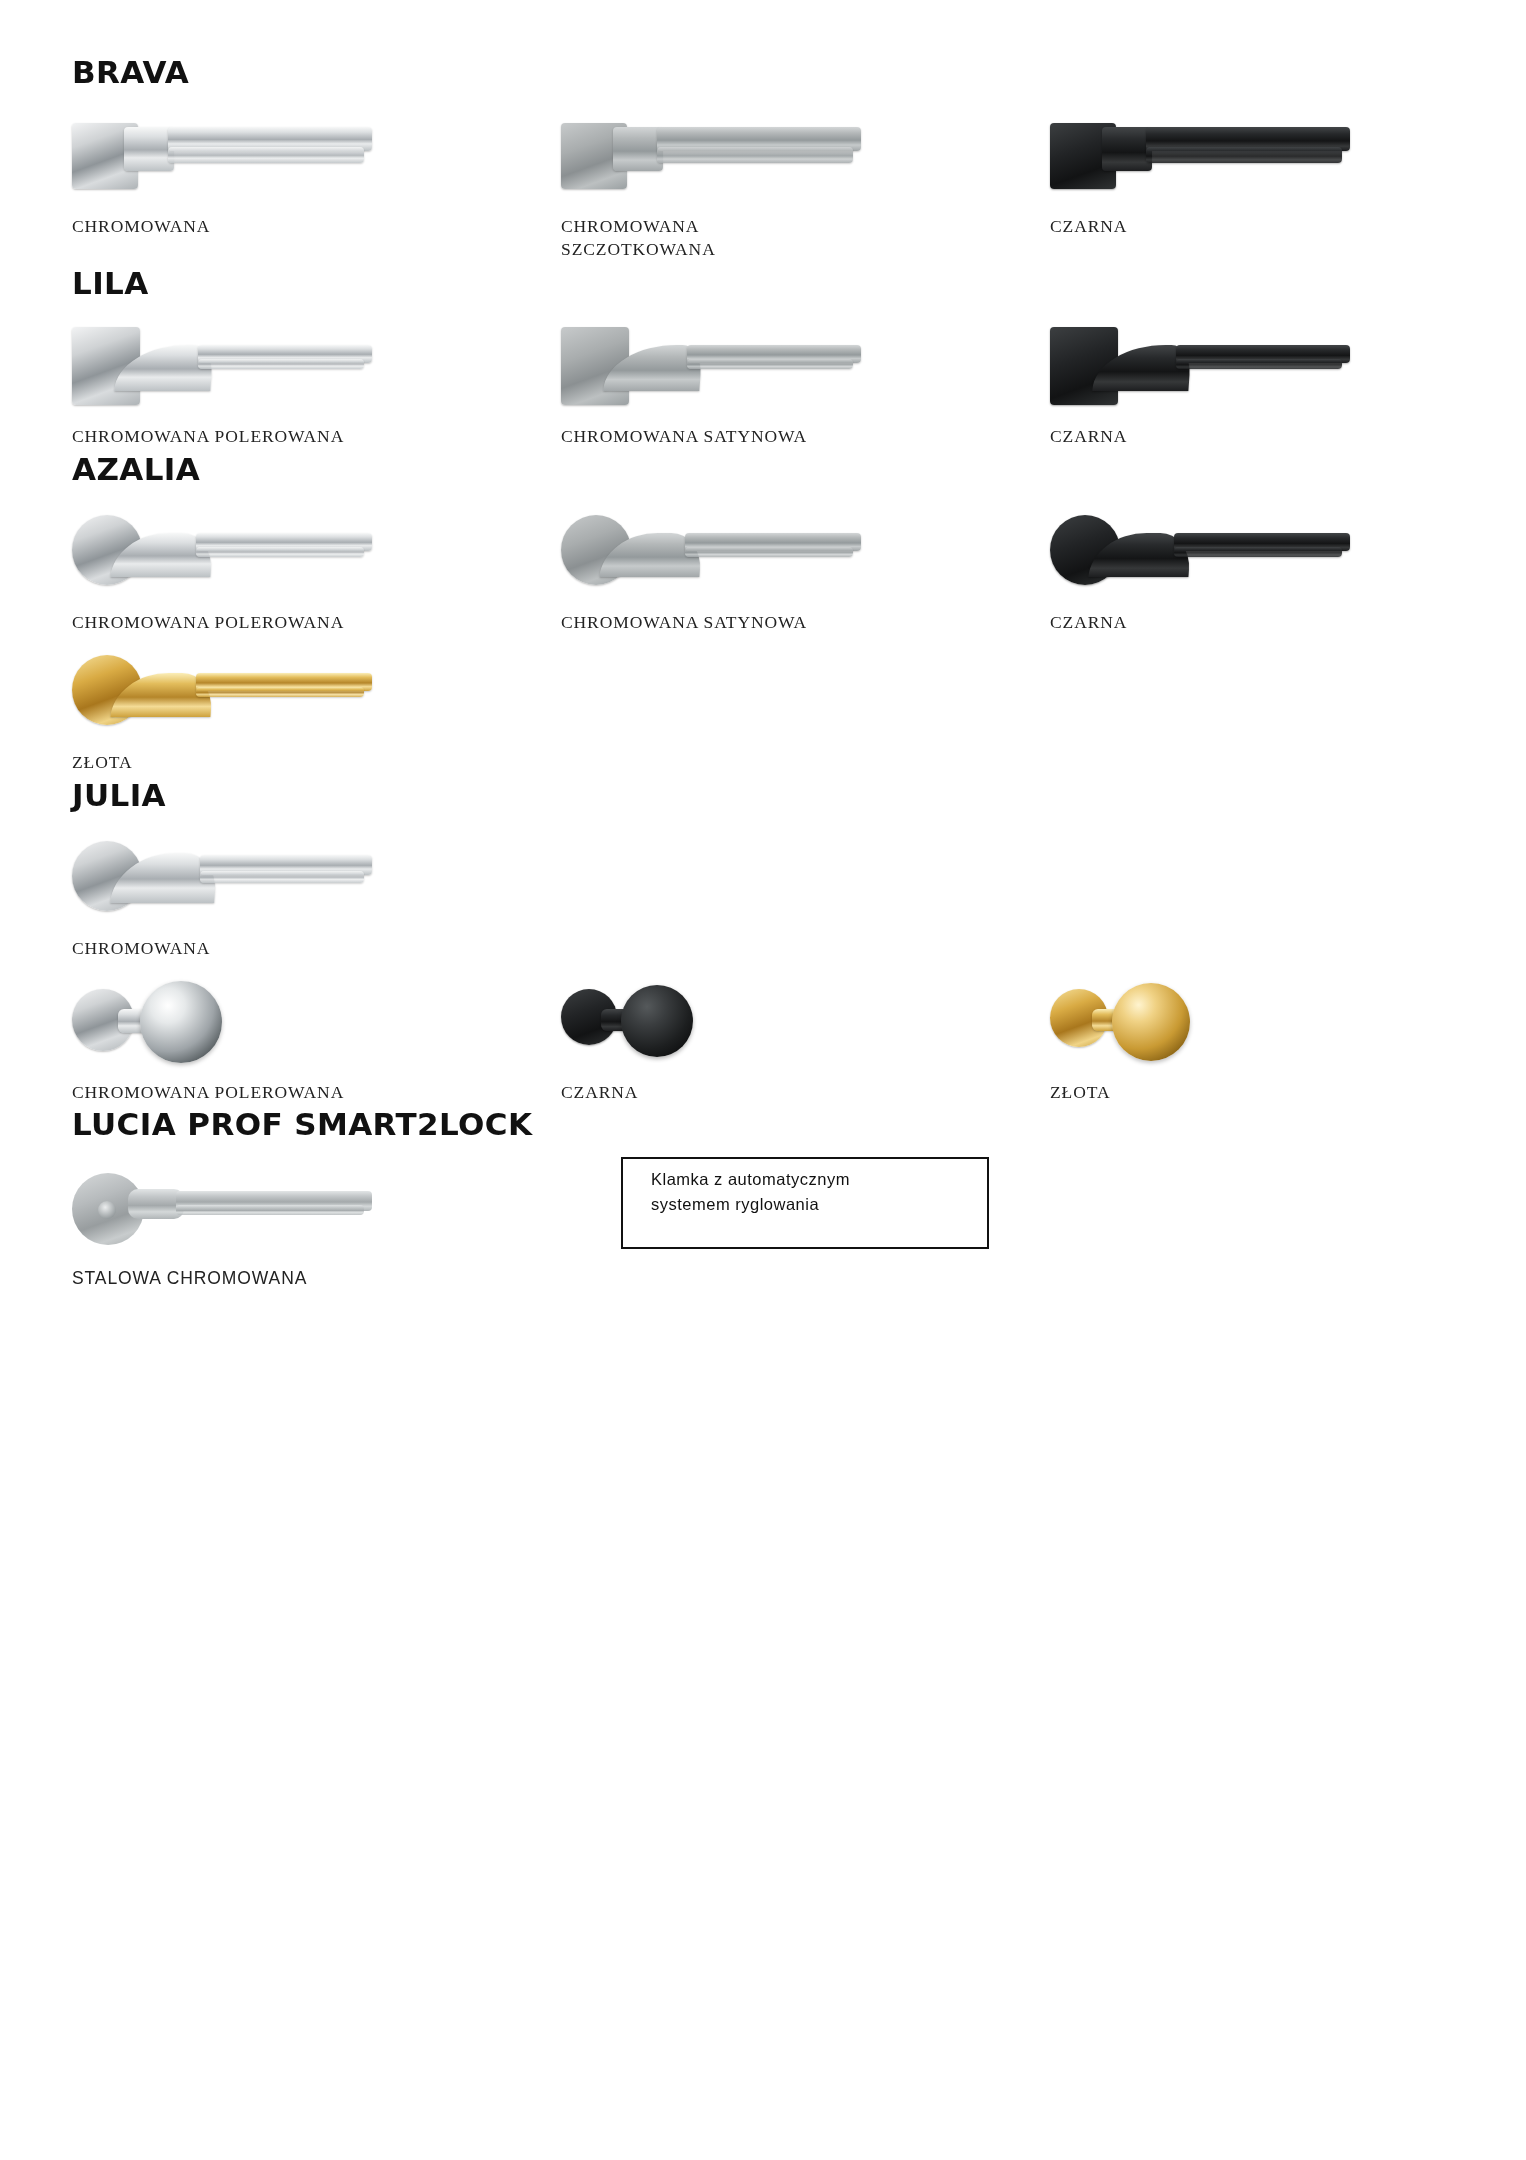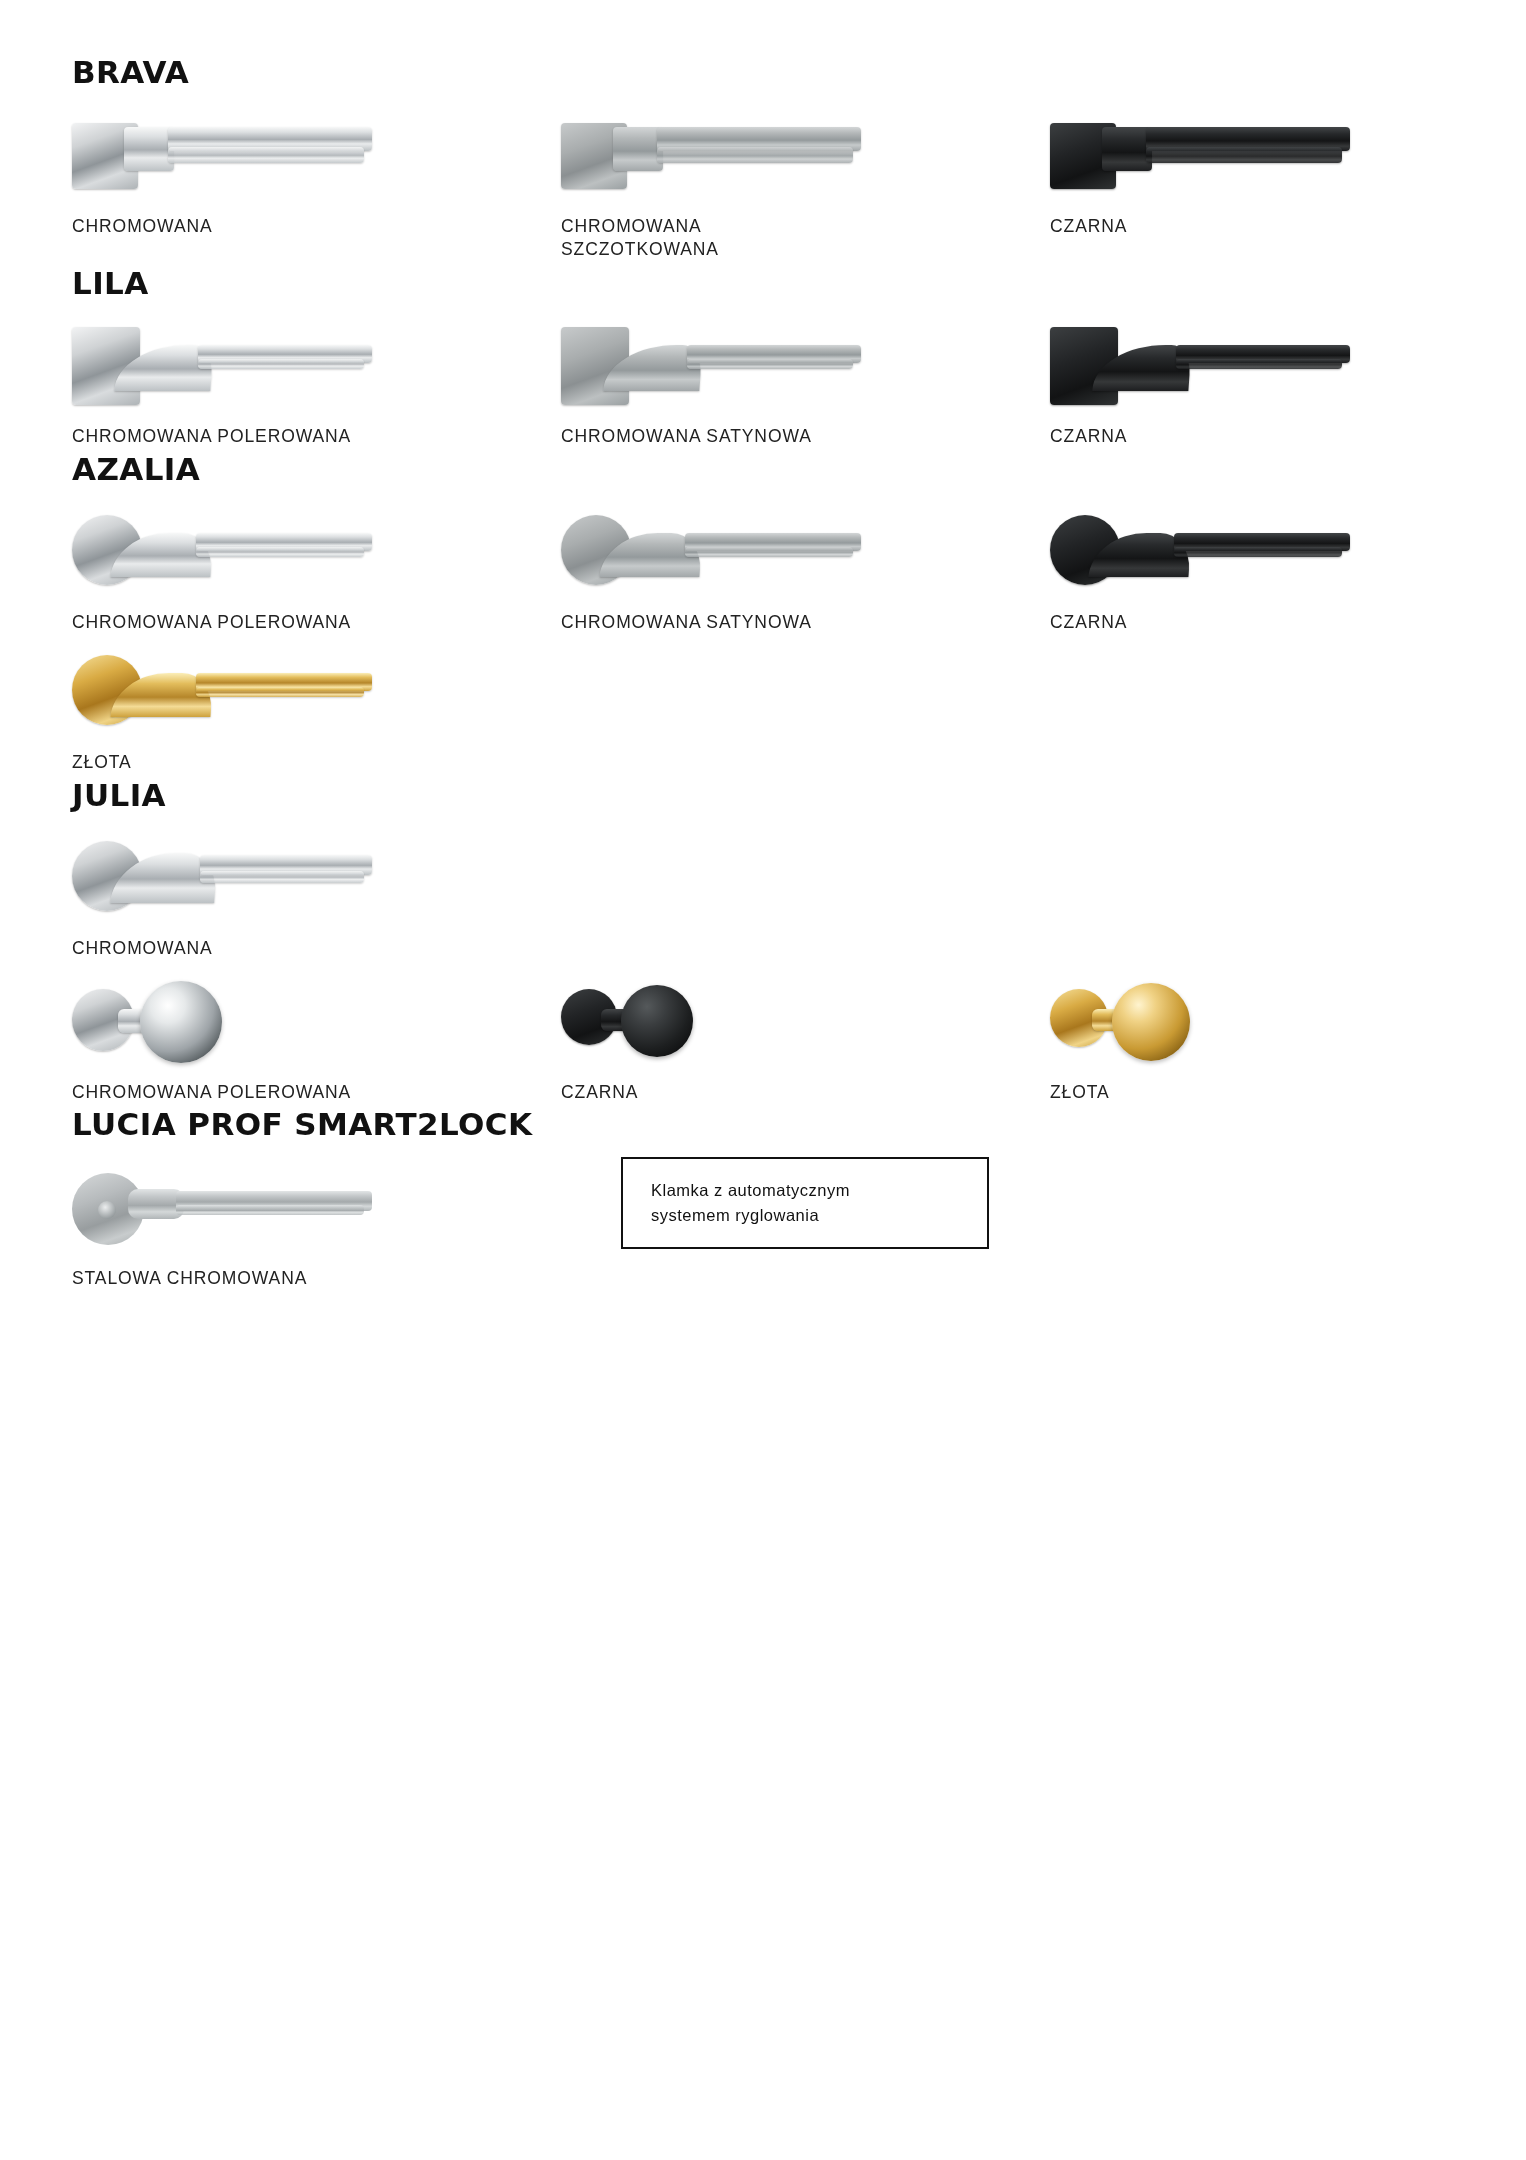--- a/index.html
+++ b/index.html
@@ -32,20 +32,21 @@
     color: #111111;
     margin: 0 0 10px 0;
     line-height: 1.05;
   }
   .section-title.small-gap {
     margin-top: 2px;
   }
   .row {
     display: flex;
     align-items: flex-end;
+    font-family: Liberation Serif, serif;
   }
   .cell {
     width: 489px;
     flex: 0 0 489px;
     box-sizing: border-box;
   }
   .thumb {
     height: 104px;
     display: flex;
     align-items: center;
@@ -63,22 +64,21 @@
   }
   .caption-spacer {
     min-height: 48px;
   }
   .note-box {
     border: 2px solid #111111;
     width: 368px;
     height: 92px;
     box-sizing: border-box;
     display: flex;
-    align-items: center;
-    padding: 15px 28px;
+    padding: 8px 28px;
     margin-left: 60px;
     margin-top: 6px;
   }
   .note-box-text {
     font-size: 16.5px;
     line-height: 1.5;
     letter-spacing: 0.5px;
     color: #111111;
     white-space: pre-line;
   }

